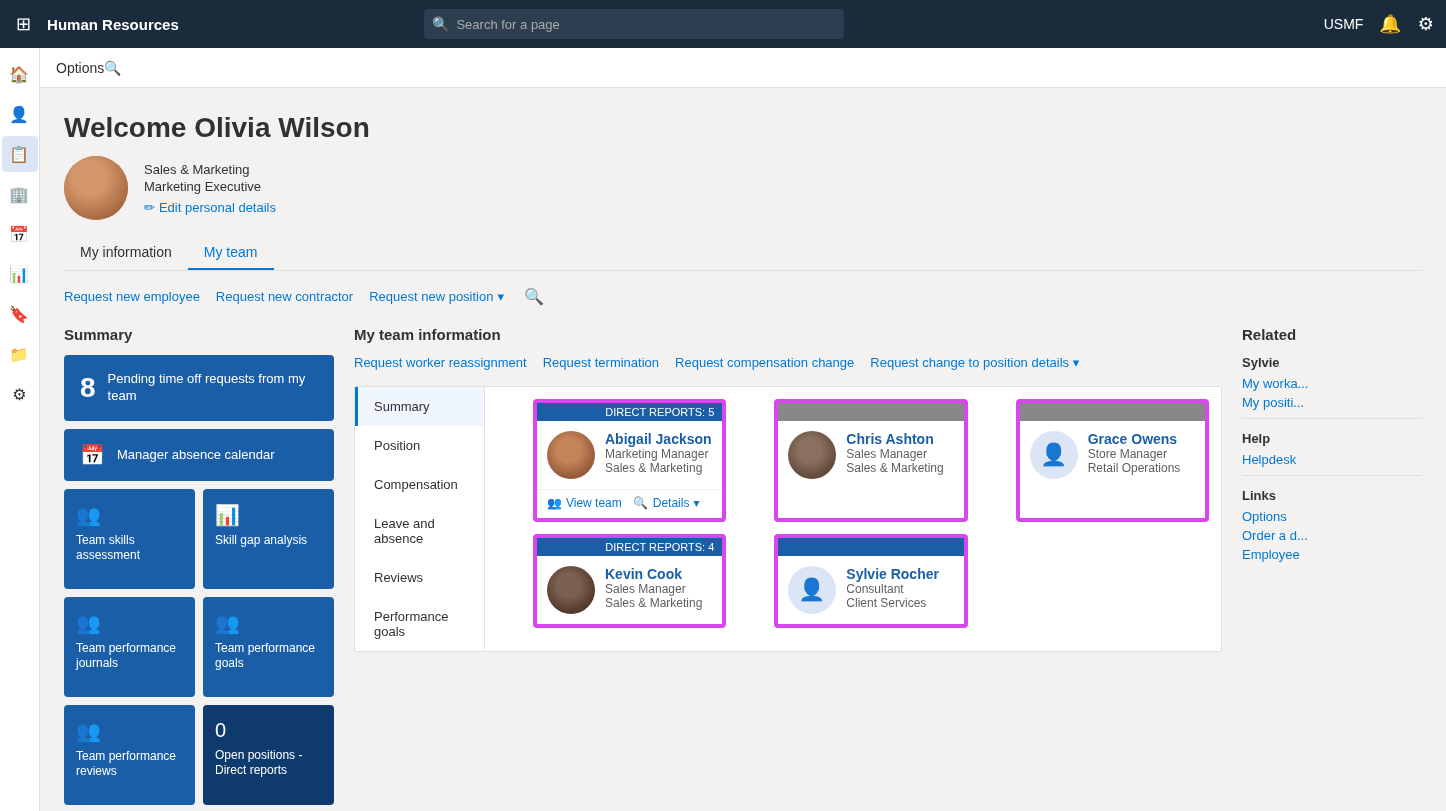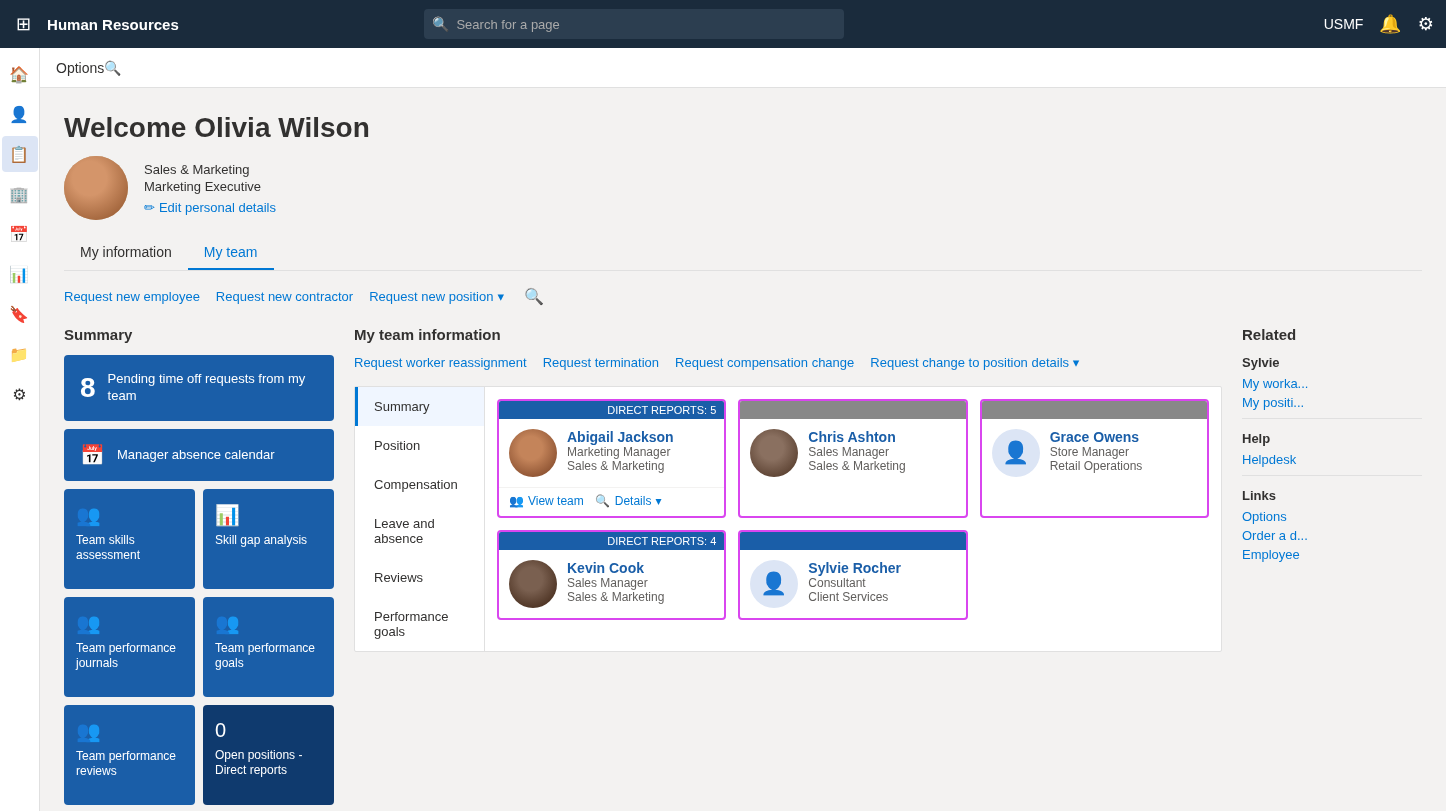--- a/index.html
+++ b/index.html
@@ -317,26 +317,27 @@
     .team-cards-area {
       flex: 1;
       padding: 12px;
     }
     .team-cards-grid {
       display: grid;
       grid-template-columns: repeat(auto-fill, minmax(200px, 1fr));
       gap: 12px;
     }
     .team-card {
-      border: 2px solid #d946ef;
+      border: 4px solid #d946ef;
       border-radius: 4px;
       background: #fff;
       overflow: hidden;
       cursor: pointer;
       position: relative;
+      margin-left: 36px;
     }
     .team-card-header {
       background: #1a5ea8;
       color: #fff;
       font-size: 11px;
       padding: 3px 8px;
       text-align: right;
     }
     .team-card-body {
       padding: 10px;

